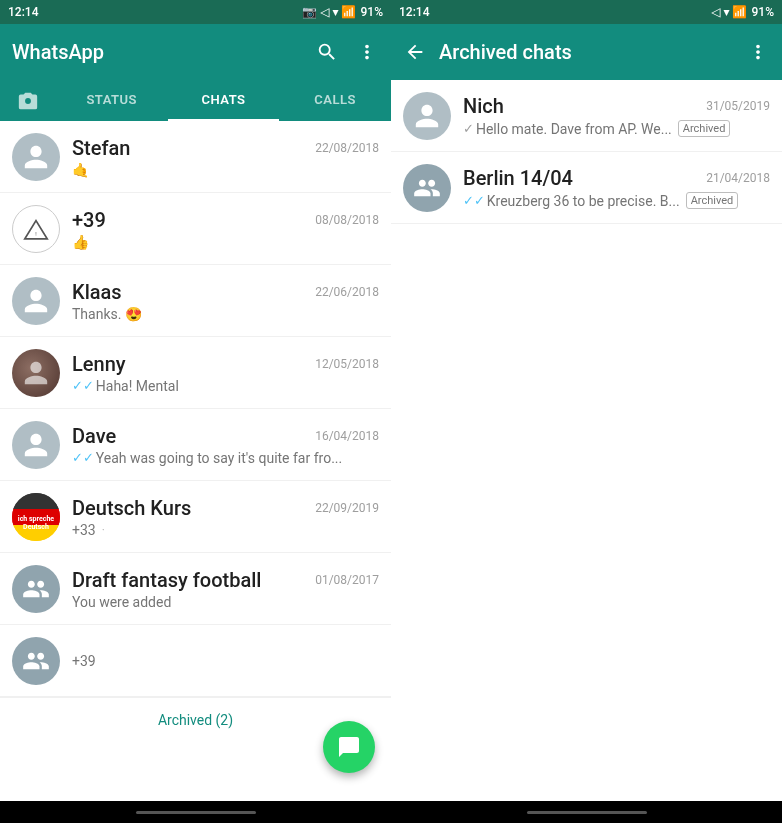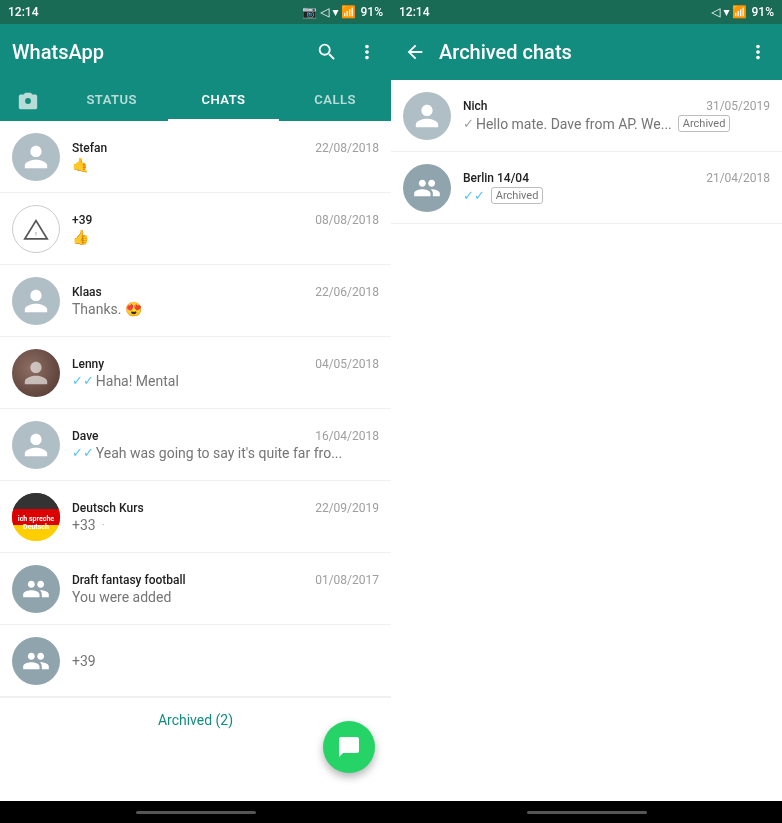--- a/index.html
+++ b/index.html
@@ -122,21 +122,21 @@
       flex: 1;
       min-width: 0;
     }
     .chat-header-row {
       display: flex;
       justify-content: space-between;
       align-items: center;
       margin-bottom: 2px;
     }
     .chat-name {
-      font-size: 12px;
+      font-size: 20px;
       font-weight: 500;
       color: #212121;
       white-space: nowrap;
       overflow: hidden;
       text-overflow: ellipsis;
     }
     .chat-date {
       font-size: 12px;
       color: #9e9e9e;
       white-space: nowrap;
@@ -336,21 +336,21 @@
 
     <div class="chat-item">
       <div class="avatar lenny-avatar">
         <svg viewBox="0 0 24 24" fill="rgba(255,255,255,0.6)">
             <path d="M12 12c2.7 0 4.8-2.1 4.8-4.8S14.7 2.4 12 2.4 7.2 4.5 7.2 7.2 9.3 12 12 12zm0 2.4c-3.2 0-9.6 1.6-9.6 4.8v2.4h19.2v-2.4c0-3.2-6.4-4.8-9.6-4.8z"></path>
           </svg>
       </div>
       <div class="chat-content">
         <div class="chat-header-row">
           <span class="chat-name">Lenny</span>
-          <span class="chat-date">04/05/2018</span>
+          <span class="chat-date">12/05/2018</span>
         </div>
         <div class="chat-preview">
           <span class="check-icon">✓✓</span>
           <span>Haha! Mental</span>
         </div>
       </div>
     </div>
 
     <div class="chat-item">
       <div class="avatar">
@@ -485,20 +485,21 @@
           <path d="M16 11c1.66 0 2.99-1.34 2.99-3S17.66 5 16 5c-1.66 0-3 1.34-3 3s1.34 3 3 3zm-8 0c1.66 0 2.99-1.34 2.99-3S9.66 5 8 5C6.34 5 5 6.34 5 8s1.34 3 3 3zm0 2c-2.33 0-7 1.17-7 3.5V19h14v-2.5c0-2.33-4.67-3.5-7-3.5zm8 0c-.29 0-.62.02-.97.05 1.16.84 1.97 1.97 1.97 3.45V19h6v-2.5c0-2.33-4.67-3.5-7-3.5z"></path>
         </svg>
       </div>
       <div class="chat-content">
         <div class="chat-header-row">
           <span class="chat-name">Berlin 14/04</span>
           <span class="chat-date">21/04/2018</span>
         </div>
         <div class="chat-preview">
           <span class="check-icon">✓✓</span>
+          <span>Kreuzberg 36 to be precise. B...</span>
           <span class="archived-tag">Archived</span>
         </div>
       </div>
     </div>
 
   </div>
 
   <div style="height:22px;background:#000;display:flex;align-items:center;justify-content:center;">
     <div style="width:120px;height:3px;background:#555;border-radius:2px;"></div>
   </div>

